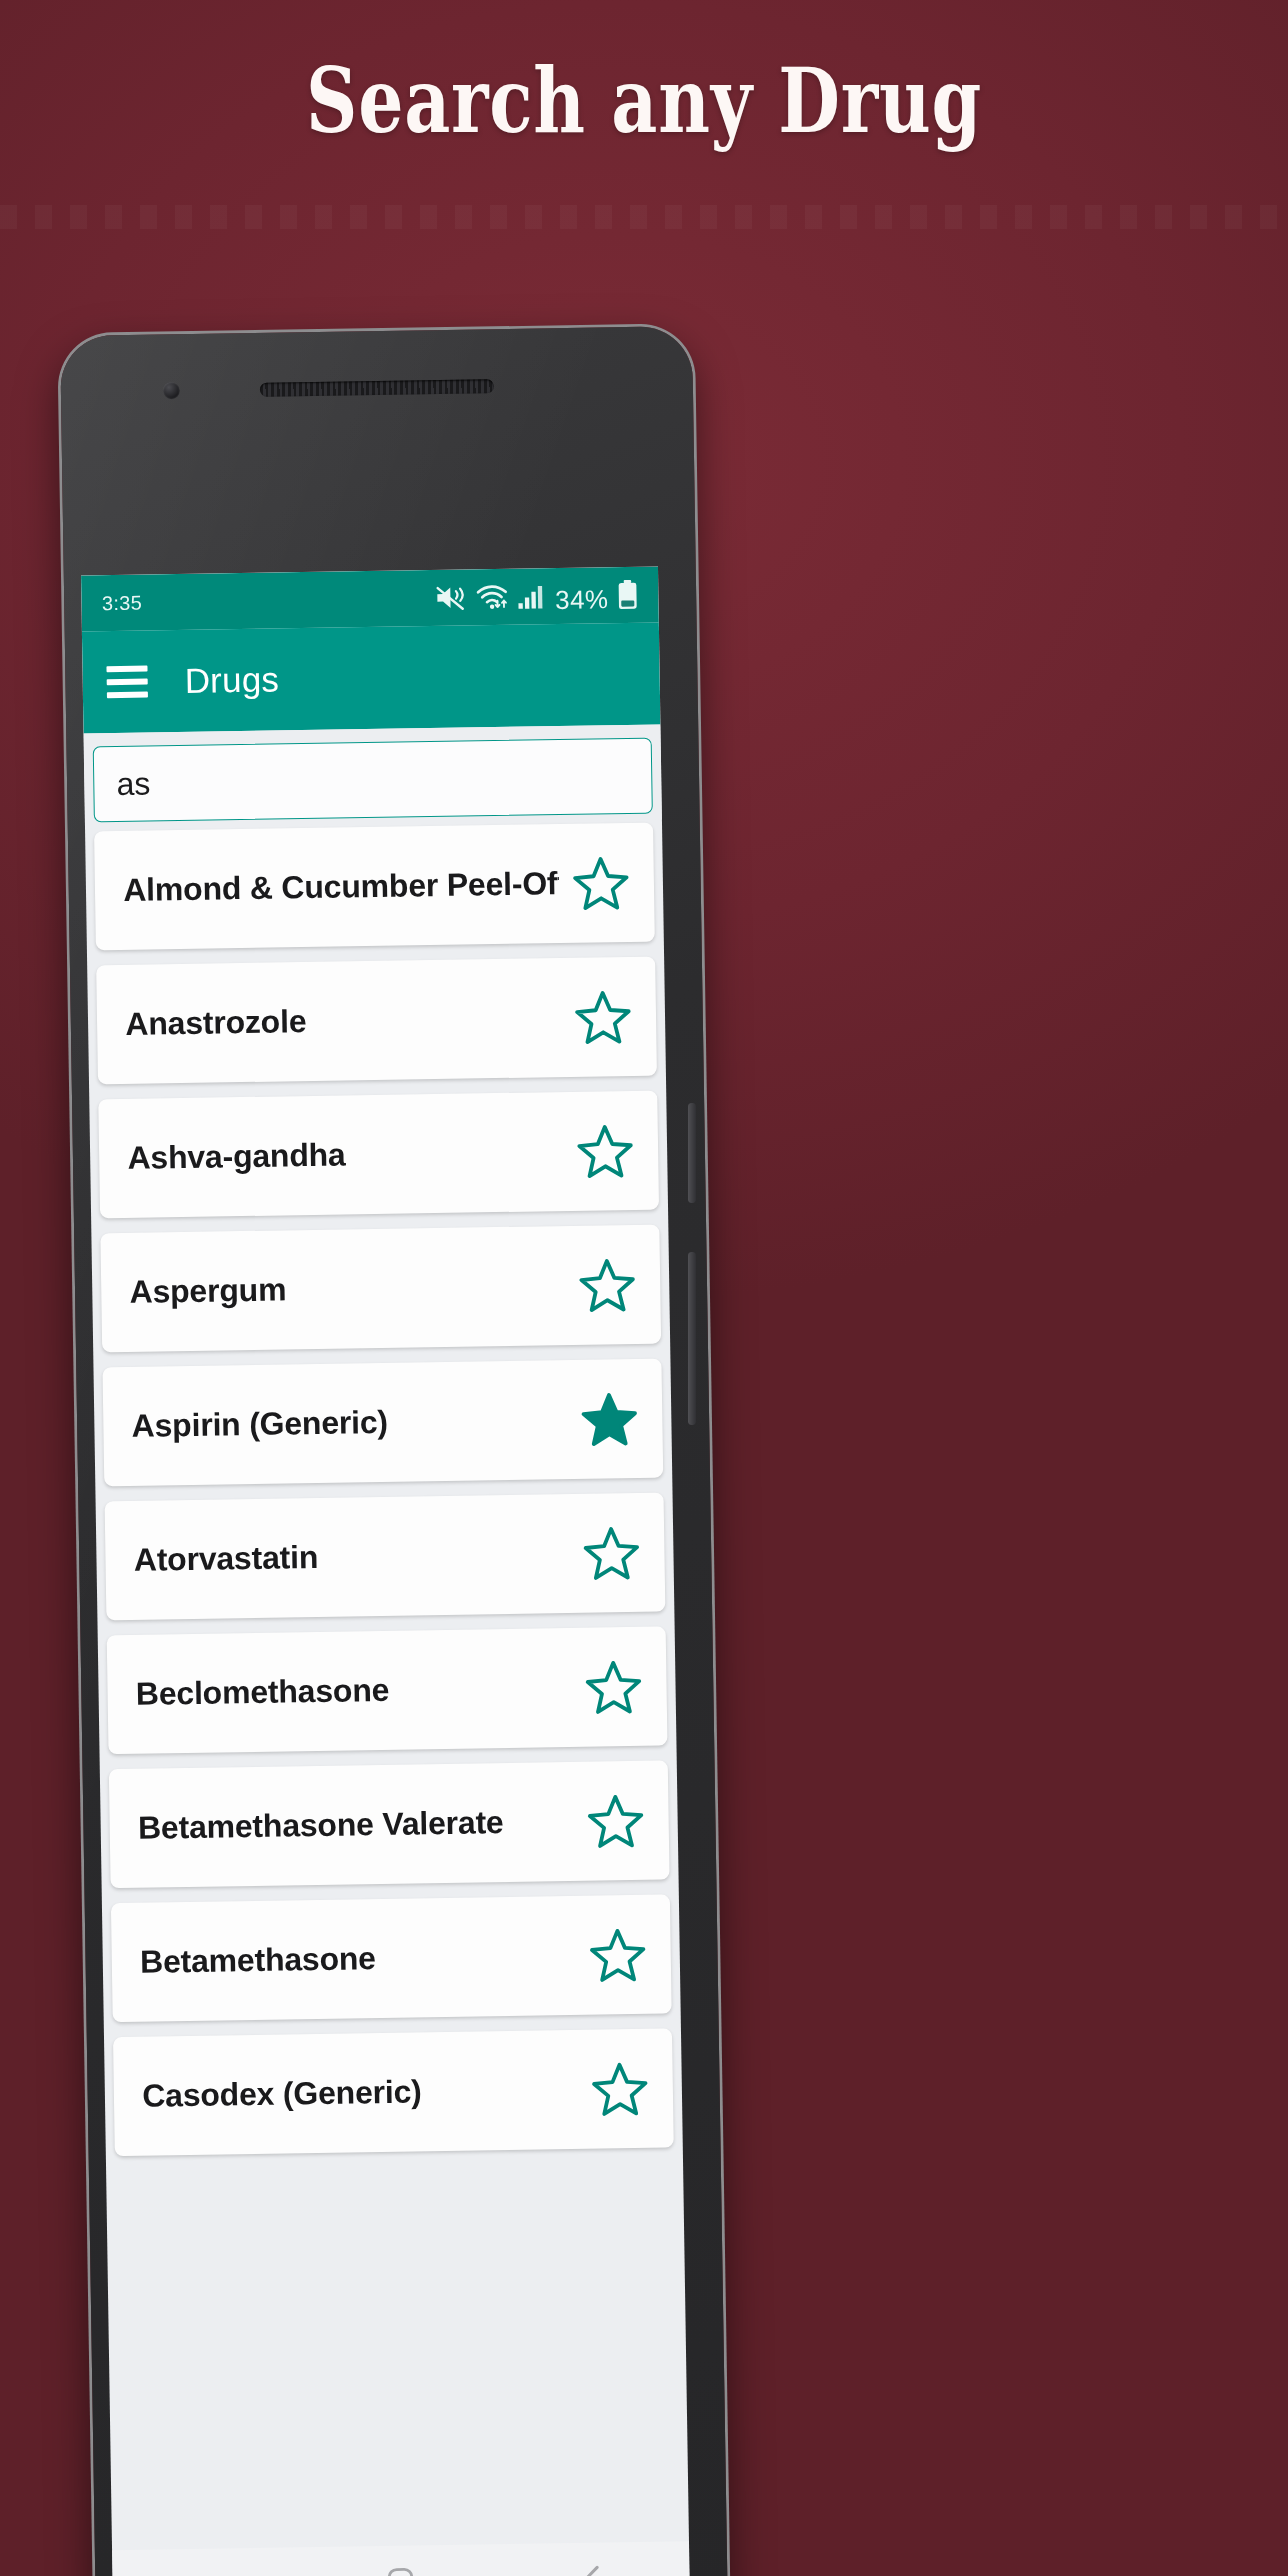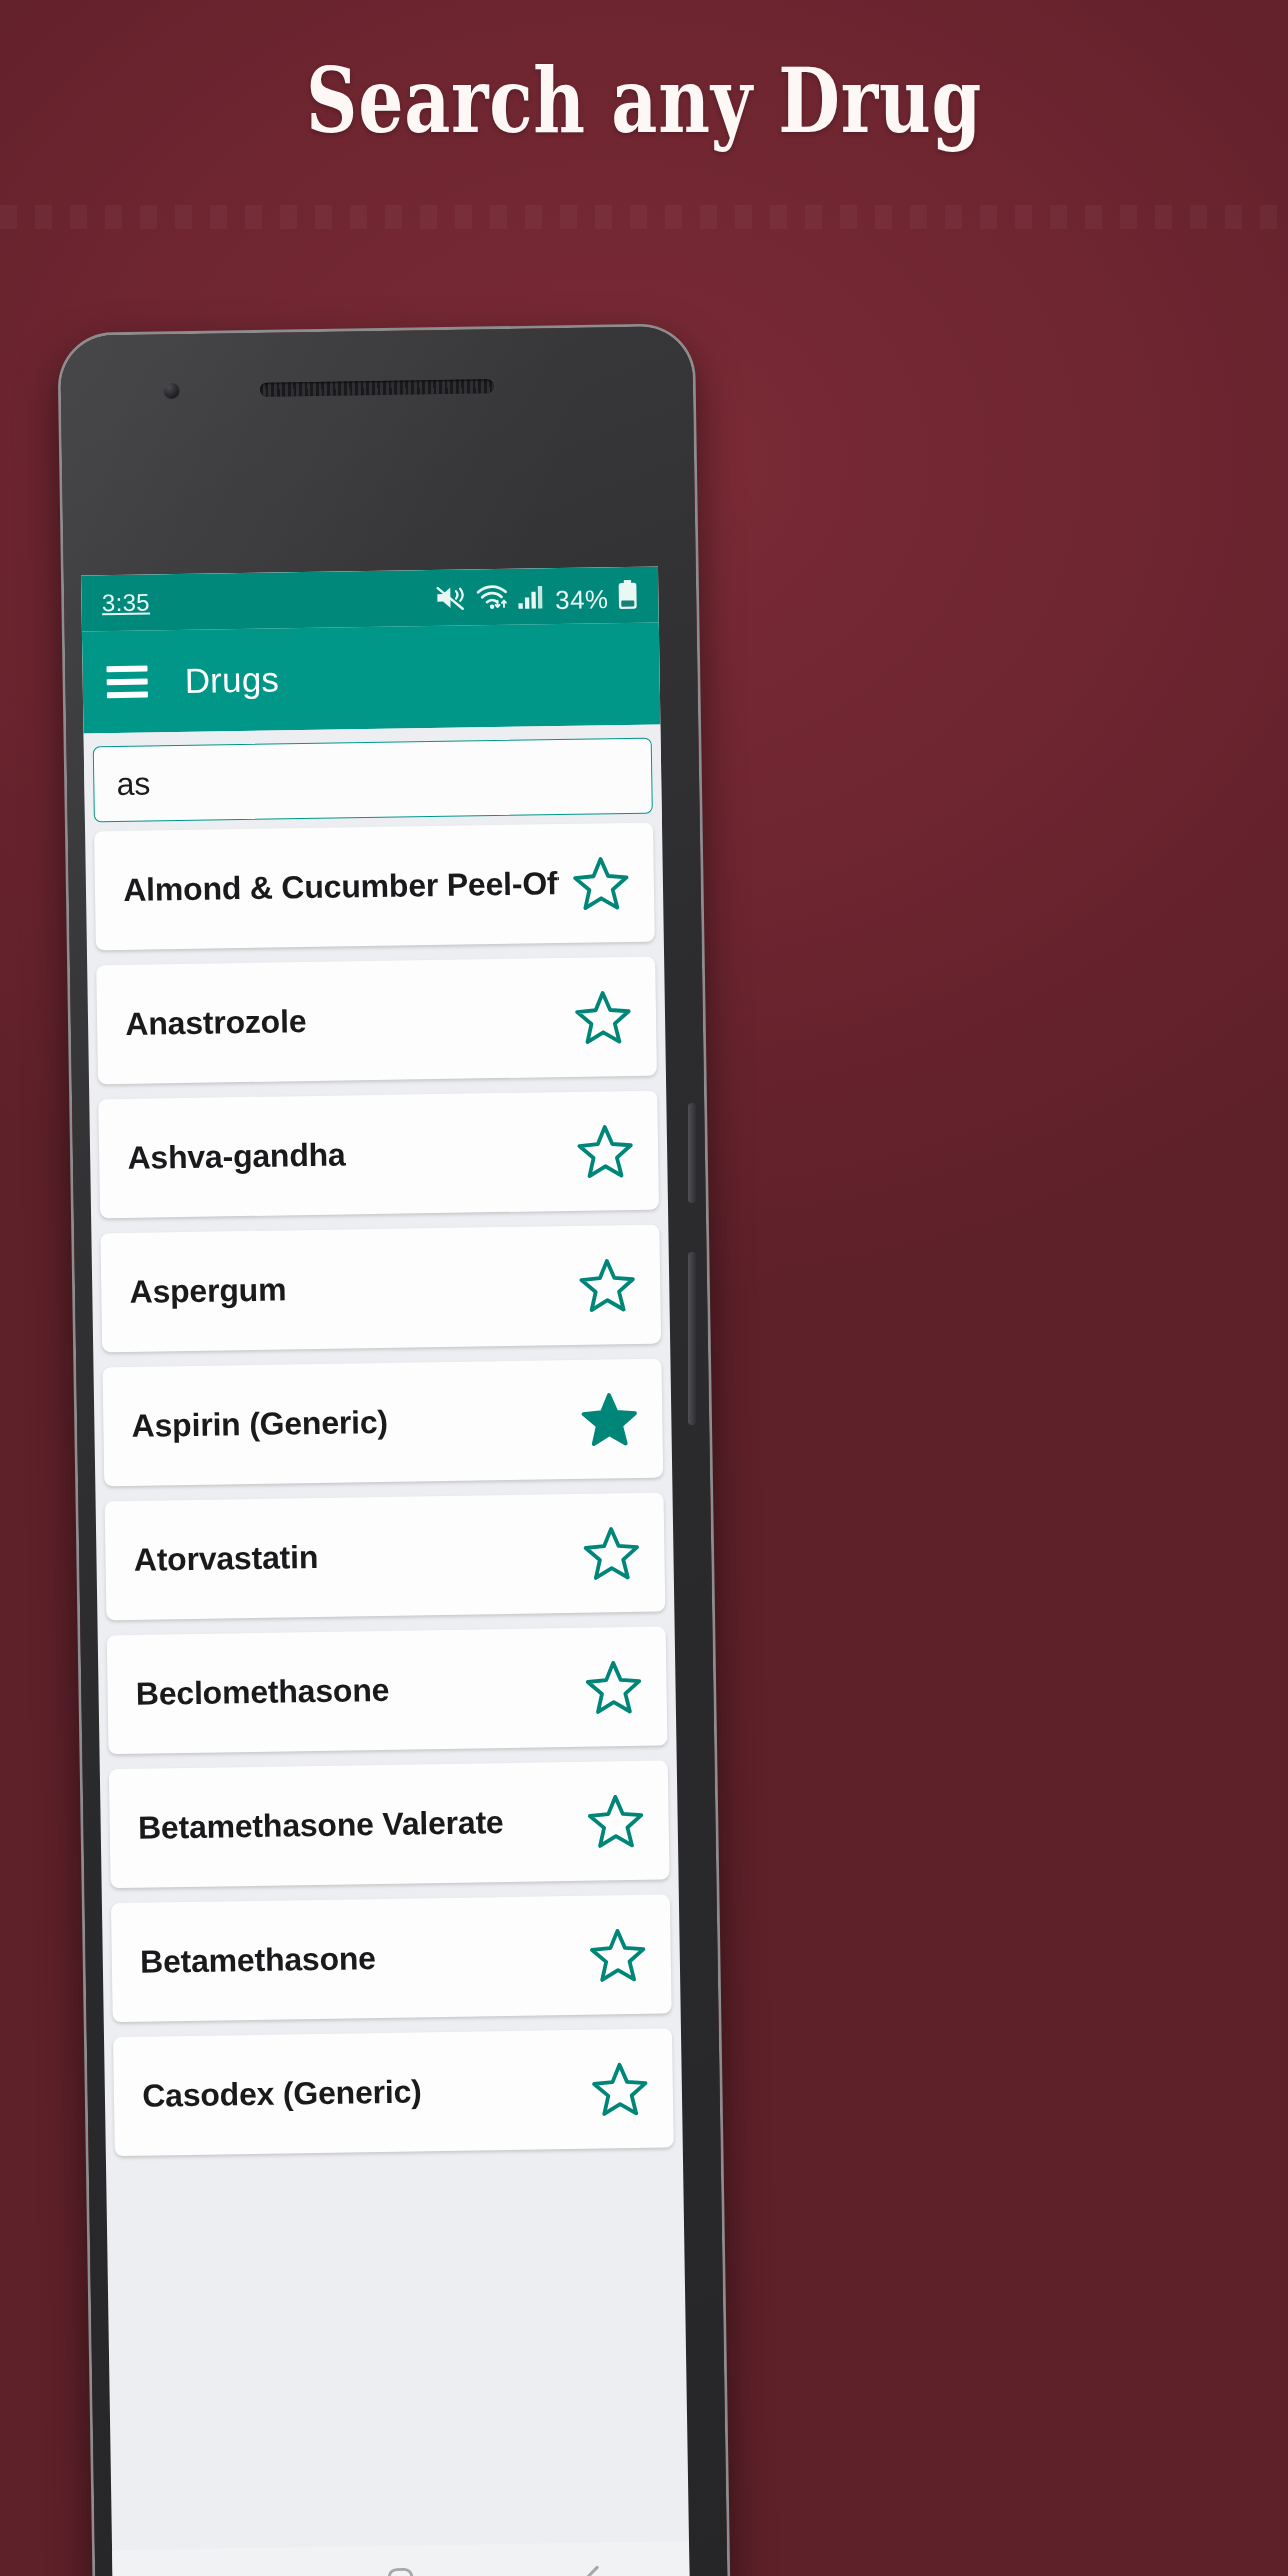--- a/index.html
+++ b/index.html
@@ -86,21 +86,21 @@
     transform:rotate(-0.9deg);
     transform-origin:50% 0;
   }
 
   
   #status-bar{
     height:56px;background:#00897a;
     display:flex;align-items:center;
     padding:0 20.5px;color:#e9f7f5;
   }
-  #status-time{font-size:24px;letter-spacing:0.3px;text-decoration:underline;}
+  #status-time{font-size:20px;letter-spacing:0.3px;}
   #status-icons{
     margin-left:auto;display:flex;align-items:center;gap:9.3px;
   }
   #status-icons svg{display:block;}
   #battery-pct{font-size:26px;letter-spacing:0.3px;margin-top:8px;}
 
   
   #app-bar{
     height:102px;background:#009688;
     display:flex;align-items:center;padding:0 24px;

